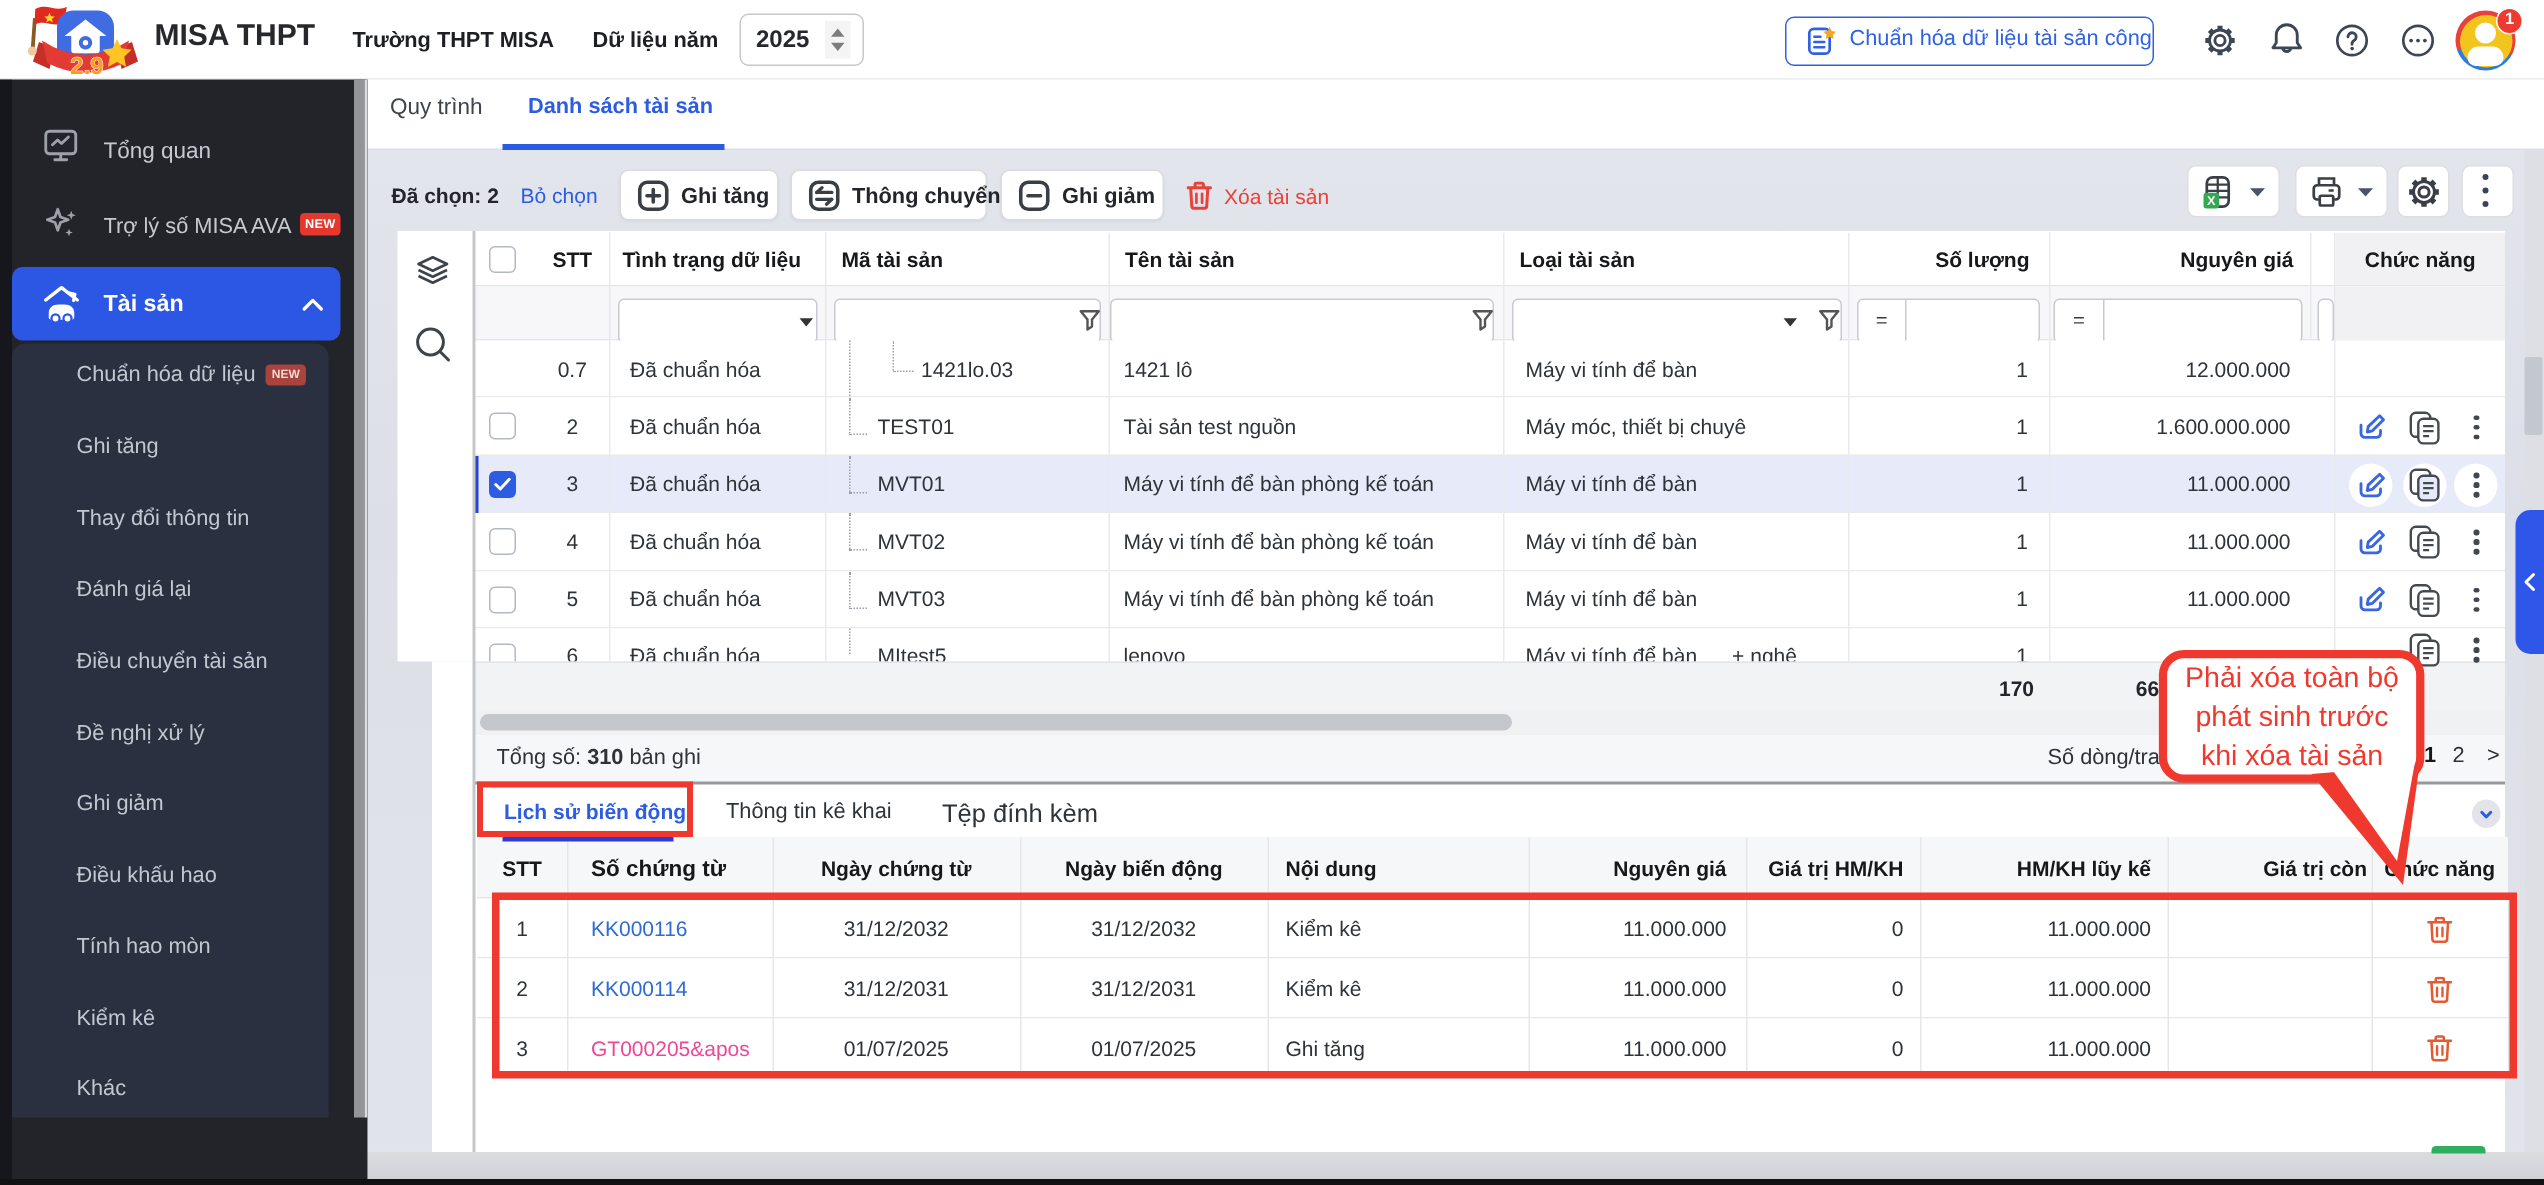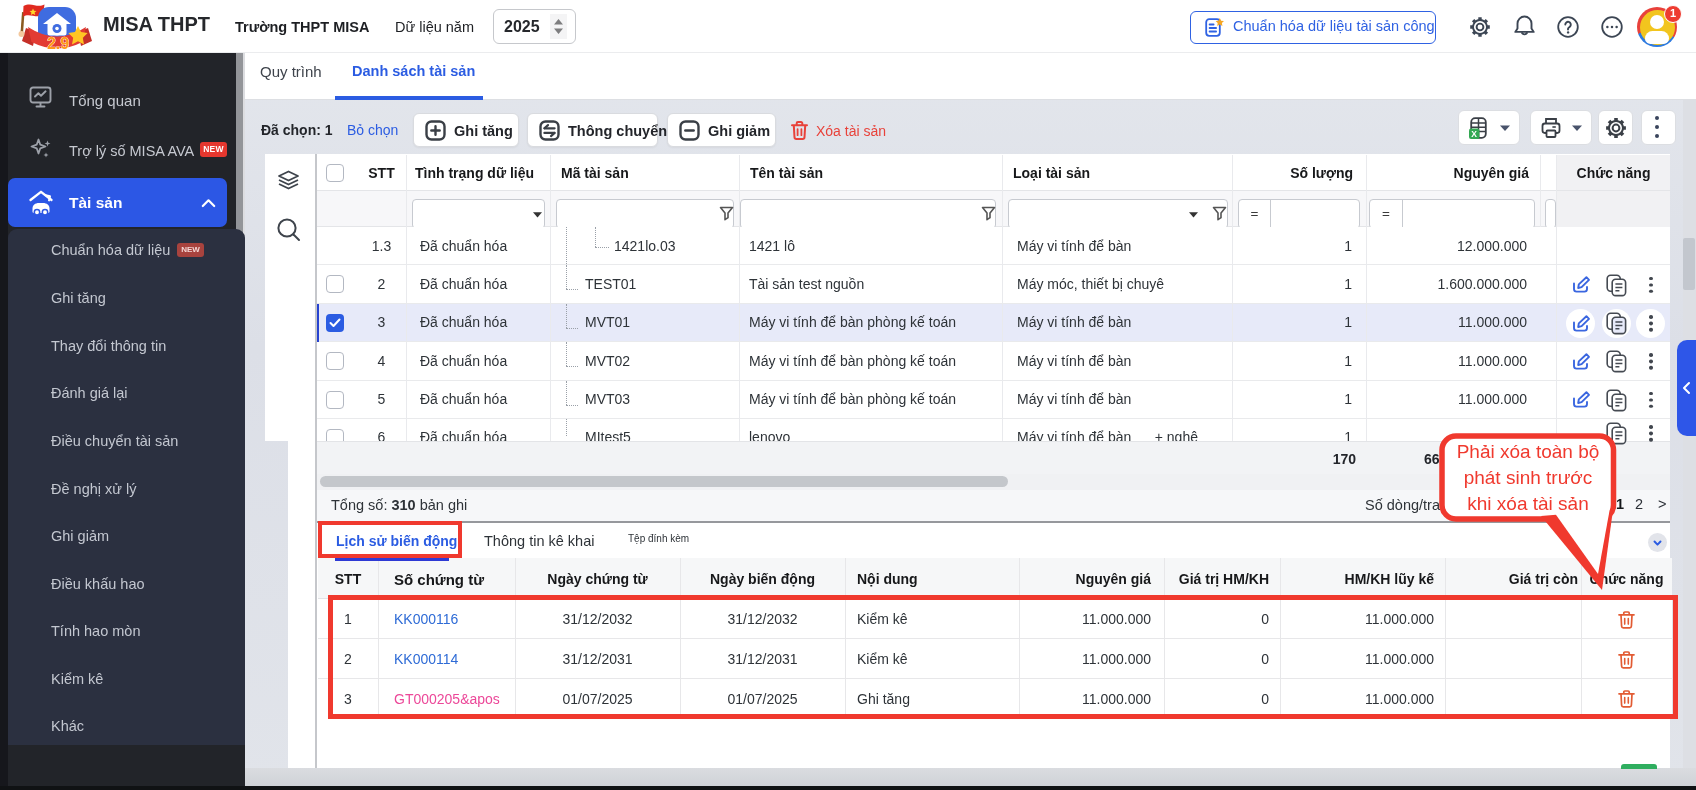--- a/index.html
+++ b/index.html
@@ -22,21 +22,21 @@
 <div class="abs" style="left:1683px;top:53px;width:13px;height:733px;background:#dddfe4"></div>
 <div class="abs" style="left:1683px;top:238px;width:12px;height:52px;background:#c3c7ce;border-radius:2px"></div>
 <div class="abs" style="left:288px;top:441px;width:1382px;height:327px;background:#fff"></div>
 <div class="abs" style="left:316px;top:489px;width:1354px;height:33px;background:#f6f7f9"></div>
 
 <div class="abs" style="left:245px;top:53px;width:1451px;height:47px;background:#fff;border-bottom:1px solid #dddfe3"></div>
 <div class="abs" style="left:260px;top:63px;font-size:15px;color:#3e434b">Quy trình</div>
 <div class="abs" style="left:352px;top:63px;font-size:14.5px;color:#2b5ce2;font-weight:bold">Danh sách tài sản</div>
 <div class="abs" style="left:335px;top:96px;width:148px;height:3.5px;background:#2b5ce2"></div>
 
-<div class="abs" style="left:261px;top:122px;font-size:14px;font-weight:bold;color:#23252a">Đã chọn: 1</div>
+<div class="abs" style="left:261px;top:122px;font-size:14px;font-weight:bold;color:#23252a">Đã chọn: 2</div>
 <div class="abs" style="left:347px;top:122px;font-size:14px;color:#2b5ce2">Bỏ chọn</div>
 
 <div class="abs" style="left:413px;top:113px;width:106px;height:34px;background:#fff;border:1px solid #d9dbdf;border-radius:6px;box-shadow:0 1px 2px rgba(0,0,0,.05)"></div>
 <svg class="abs" style="left:425px;top:120px" width="21" height="21" viewBox="0 0 21 21" fill="none">
     <rect x="1.5" y="1.5" width="18" height="18" rx="5" stroke="#3a3f46" stroke-width="2.4"></rect>
     <path d="M10.5 6.3v8.4M6.3 10.5h8.4" stroke="#3a3f46" stroke-width="2.4" stroke-linecap="round"></path>
   </svg>
 <div class="abs" style="left:454px;top:123px;font-size:14.5px;font-weight:bold;color:#23252a">Ghi tăng</div>
 <div class="abs" style="left:527px;top:113px;width:131px;height:34px;background:#fff;border:1px solid #d9dbdf;border-radius:6px;box-shadow:0 1px 2px rgba(0,0,0,.05)"></div>
 <svg class="abs" style="left:539px;top:120px" width="21" height="21" viewBox="0 0 21 21" fill="none">
@@ -140,21 +140,21 @@
         <div style="position:absolute;left:0;top:0;width:32px;height:28px;border-right:1px solid #c7cad0;color:#3a3a3a;font-size:13.5px;text-align:center;line-height:28px">=</div>
       </div>
     <div class="fbox" style="left:1053px;width:166px">
         <div style="position:absolute;left:0;top:0;width:33px;height:28px;border-right:1px solid #c7cad0;color:#3a3a3a;font-size:13.5px;text-align:center;line-height:28px">=</div>
       </div>
     <div class="abs" style="left:1241px;top:0;width:113px;height:36px;background:#f1f1f3"></div>
     <div class="fbox" style="left:1229px;width:11px"></div>
   </div>
 
   <div class="row" style="top:72px">
-    <div class="cell" style="left:41px;width:49px;text-align:center">1.3</div>
+    <div class="cell" style="left:41px;width:49px;text-align:center">0.7</div>
     <div class="cell" style="left:104px">Đã chuẩn hóa</div>
     <div class="abs" style="left:250px;top:0;height:39px;border-left:1px dotted #9aa0a8"></div>
     <div class="abs" style="left:279px;top:0;height:20px;border-left:1px dotted #9aa0a8"></div>
     <div class="abs" style="left:279px;top:20px;width:14px;border-top:1px dotted #9aa0a8"></div>
     <div class="cell" style="left:298px">1421lo.03</div>
     <div class="cell" style="left:433px">1421 lô</div>
     <div class="cell" style="left:701px">Máy vi tính để bàn</div>
     <div class="cell" style="right:318px">1</div>
     <div class="cell" style="right:143px">12.000.000</div>
   </div>
@@ -291,21 +291,21 @@
 
 <div class="abs" style="left:331px;top:497px;font-size:14.5px;color:#2e3338">Tổng số: <b>310</b> bản ghi</div>
 <div class="abs" style="left:1365px;top:497px;font-size:14.5px;color:#2e3338">Số dòng/trang</div>
 <div class="abs" style="left:1616px;top:496px;font-size:14.5px;color:#16181c;font-weight:bold">1</div>
 <div class="abs" style="left:1635px;top:496px;font-size:14.5px;color:#2b2f36">2</div>
 <div class="abs" style="left:1658px;top:496px;font-size:14.5px;color:#2b2f36">&gt;</div>
 <div class="abs" style="left:316px;top:520.5px;width:1354px;height:2px;background:#96989c"></div>
 
 <div class="abs" style="left:336px;top:533px;font-size:14px;color:#2b5ce2;font-weight:bold">Lịch sử biến động</div>
 <div class="abs" style="left:484px;top:533px;font-size:14.5px;color:#2e3338">Thông tin kê khai</div>
-<div class="abs" style="left:628px;top:533px;font-size:10px;color:#2e3338">Tệp đính kèm</div>
+<div class="abs" style="left:628px;top:533px;font-size:17px;color:#2e3338">Tệp đính kèm</div>
 <div class="abs" style="left:335px;top:558px;width:114px;height:2.5px;background:#2e3ad4;z-index:21"></div>
 <div class="abs" style="left:1648px;top:533px;width:19px;height:19px;border-radius:50%;background:#e2e4ea"></div>
 <svg class="abs" style="left:1651px;top:537px" width="13" height="12" viewBox="0 0 16 16" fill="none">
     <path d="M4 6l4 4.2 4-4.2" stroke="#2b5ce2" stroke-width="2.6" stroke-linecap="round" stroke-linejoin="round"></path>
   </svg>
 
 <div id="btbl" class="abs" style="left:318px;top:558px;width:1354px;height:161px;overflow:hidden">
   <div class="abs" style="left:0;top:0;width:1354px;height:41px;background:#f6f7f8;border-bottom:1px solid #e2e3e6">
     <div class="hdrtxt abs" style="left:0;top:13px;width:60px;text-align:center;font-size:14px">STT</div>
     <div class="hdrtxt abs" style="left:76px;top:13px;font-size:15px">Số chứng từ</div>
@@ -389,21 +389,21 @@
       <circle cx="43" cy="26.5" r="1.8" fill="#fff"></circle>
     <path d="M12 26 l10 4 -3 14 -11-5z" fill="#c52f28"></path>
     <path d="M74 26 l-10 4 3 14 11-5z" fill="#c52f28"></path>
     <path d="M14 25 q29 19 58 0 l-3.5 15 q-25.5 13-51 0z" fill="#e23b33"></path>
     <path d="M64 24l3 6.1 6.7 1-4.9 4.7 1.2 6.7-6-3.2-6 3.2 1.2-6.7-4.9-4.7 6.7-1z" fill="#ffc524"></path>
     <text x="44" y="47" text-anchor="middle" font-family="Liberation Sans" font-size="16" font-weight="bold" fill="#ff9b1a" stroke="#fff" stroke-width=".7" paint-order="stroke">2.9</text>
     <circle cx="7.5" cy="32" r="3" fill="#f3c89e"></circle>
   </svg>
   <div class="abs" style="left:103px;top:13px;font-size:20px;font-weight:bold;color:#26282c">MISA THPT</div>
   <div class="abs" style="left:235px;top:19px;font-size:14.5px;font-weight:bold;color:#1d1f23">Trường THPT MISA</div>
-  <div class="abs" style="left:395px;top:19px;font-size:14.5px;font-weight:normal;color:#1d1f23">Dữ liệu năm</div>
+  <div class="abs" style="left:395px;top:19px;font-size:14.5px;font-weight:bold;color:#1d1f23">Dữ liệu năm</div>
   <div class="abs" style="left:493px;top:9px;width:83px;height:35px;border:1.5px solid #c6c8cc;border-radius:6px;background:#fff"></div>
   <div class="abs" style="left:504px;top:18px;font-size:16px;font-weight:bold;color:#26282c">2025</div>
   <div class="abs" style="left:550px;top:14px;width:17px;height:25px;background:#f4f4f5"></div>
   <svg class="abs" style="left:552px;top:17px" width="13" height="19" viewBox="0 0 13 19">
       <path d="M2 7.5L6.5 2 11 7.5zM2 11.5L6.5 17 11 11.5z" fill="#7d7d7f"></path>
     </svg>
 
   <div class="abs" style="left:1190px;top:11px;width:246px;height:33px;border:1.5px solid #2f62e3;border-radius:6px;background:#fff"></div>
   <svg class="abs" style="left:1205px;top:17px" width="20" height="21" viewBox="0 0 20 21" fill="none">
       <rect x="1.2" y="2.2" width="13.6" height="16.6" rx="3" stroke="#2f62e3" stroke-width="1.8"></rect>
@@ -467,21 +467,21 @@
       <path d="M17.5 6.2l4.5 1-1 4.2" stroke="#fff" stroke-width="2" stroke-linecap="round" stroke-linejoin="round"></path>
       <path d="M4.5 19.5c0-3.4 2.6-5.5 6.5-5.5h4c3.9 0 6.5 2.1 6.5 5.5v3a1.6 1.6 0 01-1.6 1.6H6.1a1.6 1.6 0 01-1.6-1.6z" fill="#fff"></path>
       <circle cx="9" cy="23.3" r="2.7" fill="#fff" stroke="#2c57e5" stroke-width="1.5"></circle>
       <circle cx="17" cy="23.3" r="2.7" fill="#fff" stroke="#2c57e5" stroke-width="1.5"></circle>
     </svg>
   <div class="abs" style="left:69px;top:141px;font-size:15.5px;font-weight:bold;color:#fff">Tài sản</div>
   <svg class="abs" style="left:201px;top:145px" width="15" height="10" viewBox="0 0 15 10" fill="none">
       <path d="M1.8 8l5.7-5.7L13.2 8" stroke="#fff" stroke-width="2.2" stroke-linecap="round" stroke-linejoin="round"></path>
     </svg>
 
-  <div class="abs" style="left:8px;top:176px;width:237px;height:516px;background:#2b3040;border-radius:9px 9px 0 0">
+  <div class="abs" style="left:8px;top:176px;width:211px;height:516px;background:#2b3040;border-radius:9px 9px 0 0">
     <div class="menuitem" style="top:13px">Chuẩn hóa dữ liệu</div>
     <div class="abs" style="left:169px;top:14px;width:27px;height:14px;background:#a8433e;border-radius:3px;text-align:center;font-size:8px;font-weight:bold;color:#f4d7d5;line-height:14px">NEW</div>
     <div class="menuitem" style="top:61px">Ghi tăng</div>
     <div class="menuitem" style="top:109px">Thay đổi thông tin</div>
     <div class="menuitem" style="top:156px">Đánh giá lại</div>
     <div class="menuitem" style="top:204px">Điều chuyển tài sản</div>
     <div class="menuitem" style="top:252px">Đề nghị xử lý</div>
     <div class="menuitem" style="top:299px">Ghi giảm</div>
     <div class="menuitem" style="top:347px">Điều khấu hao</div>
     <div class="menuitem" style="top:394px">Tính hao mòn</div>

